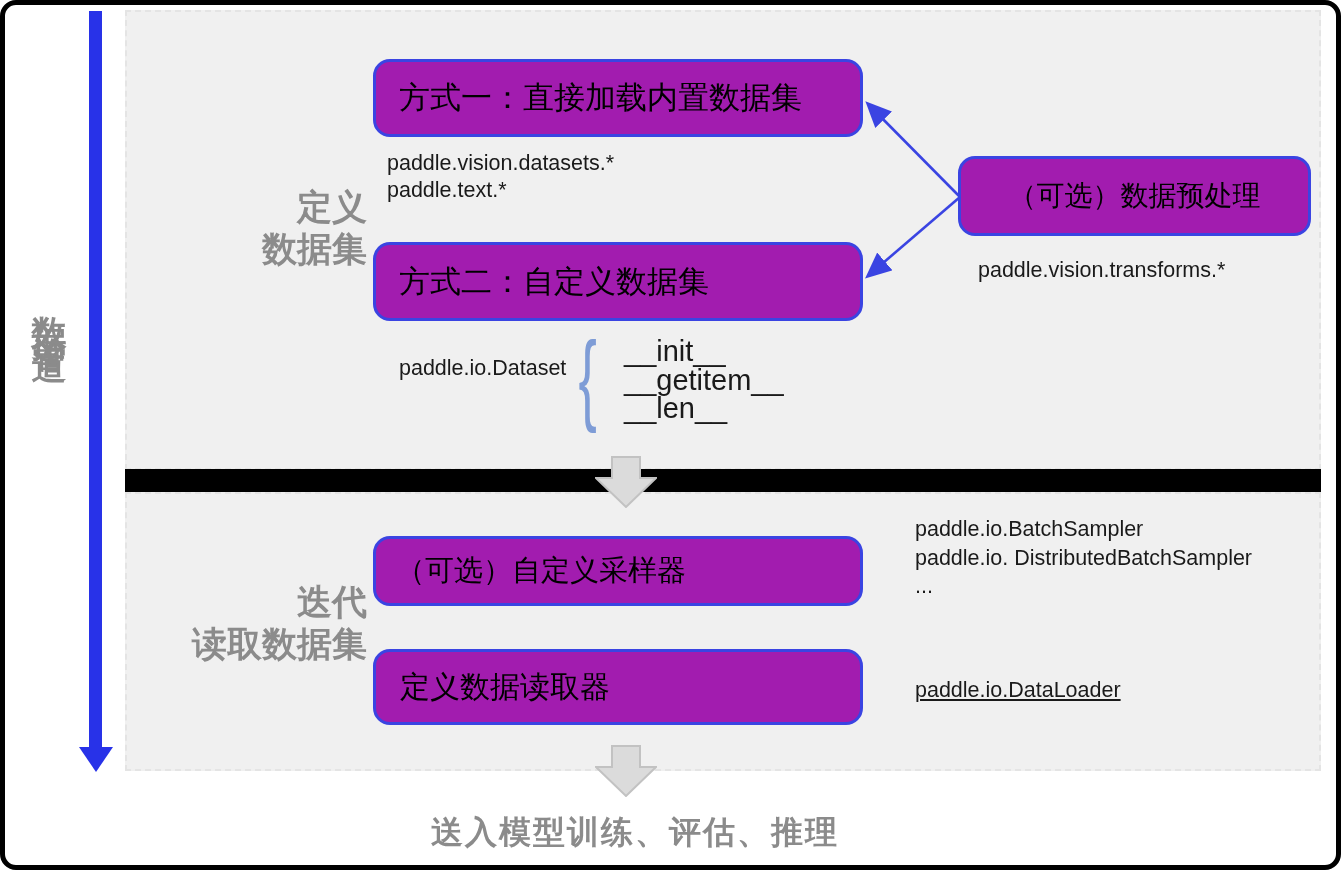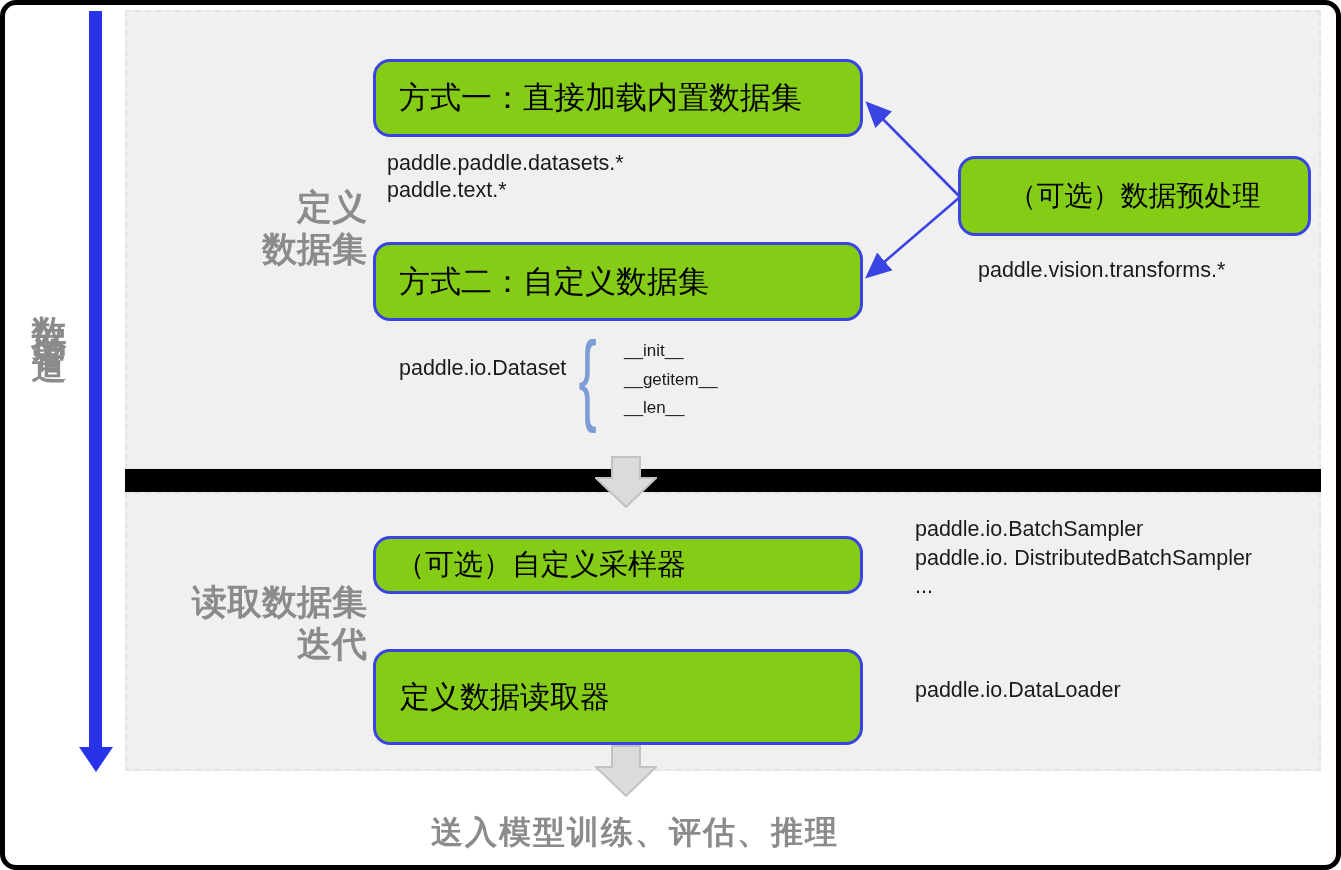--- a/index.html
+++ b/index.html
@@ -65,46 +65,46 @@
     width:240px;
     text-align:right;
     font-size:35px;font-weight:bold;
     line-height:42px;
     color:var(--label_gray);
   }
   .label-1{left:122px;top:181px;}
   .label-2{left:122px;top:576px;}
   .node{
     position:absolute;
-    background:#84cc16;
+    background:#a21caf;
     border:3px solid var(--accent_blue);
     border-radius:17px;
     display:flex;align-items:center;
     color:#000000;
   }
   .node-method1{left:368px;top:54px;width:490px;height:78px;font-size:31px;padding-left:23px;}
   .node-method2{left:368px;top:237px;width:490px;height:79px;font-size:31px;padding-left:23px;}
   .node-preprocess{left:953px;top:151px;width:353px;height:80px;font-size:28px;justify-content:center;}
-  .node-sampler{left:368px;top:531px;width:490px;height:58px;font-size:29px;padding-left:20px;}
-  .node-loader{left:368px;top:644px;width:490px;height:96px;font-size:30px;padding-left:24px;}
+  .node-sampler{left:368px;top:531px;width:490px;height:70px;font-size:29px;padding-left:20px;}
+  .node-loader{left:368px;top:644px;width:490px;height:76px;font-size:30px;padding-left:24px;}
   .code{
     position:absolute;
     font-size:21.5px;
     line-height:27px;
     color:var(--code_black);
   }
   .code-builtin{left:382px;top:145px;}
   .code-dataset{left:375px;top:350px;margin-left:19px;}
   .code-transforms{left:973px;top:252px;}
   .code-sampler{left:910px;top:510px;line-height:28.5px;}
-  .code-loader{left:910px;top:672px;}
+  .code-loader{left:910px;top:672px;text-decoration:underline;}
   .members{
     position:absolute;
     left:619px;top:332px;
-    font-size:17px;line-height:28.5px;
+    font-size:29px;line-height:28.5px;
     color:var(--code_black);
   }
   .brace{
     position:absolute;
     left:566px;top:322px;
     font-size:100px;line-height:100px;
     font-weight:300;
     color:var(--brace_blue);
     transform:scaleX(0.55);
   }
@@ -140,21 +140,21 @@
   <div class="section-label label-1">
     <span style="display:block">定义</span>
     <span style="display:block">数据集</span>
   </div>
 
   <div class="node node-method1">
     <span>方式一：直接加载内置数据集</span>
   </div>
 
   <div class="code code-builtin">
-    <div>paddle.paddle.datasets.*</div>
+    <div>paddle.vision.datasets.*</div>
     <div>paddle.text.*</div>
   </div>
 
   <div class="node node-method2">
     <span>方式二：自定义数据集</span>
   </div>
 
   <div class="code code-dataset">paddle.io.Dataset</div>
   <div class="brace">{</div>
   <div class="members">
@@ -179,22 +179,22 @@
   </svg>
 
   <svg class="block-arrow block-arrow-1" viewBox="0 0 62 52">
     <polygon points="17,1 45,1 45,22 61,22 31,51 1,22 17,22"></polygon>
   </svg>
   <svg class="block-arrow block-arrow-2" viewBox="0 0 62 52">
     <polygon points="17,1 45,1 45,22 61,22 31,51 1,22 17,22"></polygon>
   </svg>
 
   <div class="section-label label-2">
+    <span style="display:block">迭代</span>
     <span style="display:block">读取数据集</span>
-    <span style="display:block">迭代</span>
   </div>
 
   <div class="node node-sampler">
     <span>（可选）自定义采样器</span>
   </div>
   <div class="code code-sampler">
     <div>paddle.io.BatchSampler</div>
     <div>paddle.io. DistributedBatchSampler</div>
     <div>...</div>
   </div>

